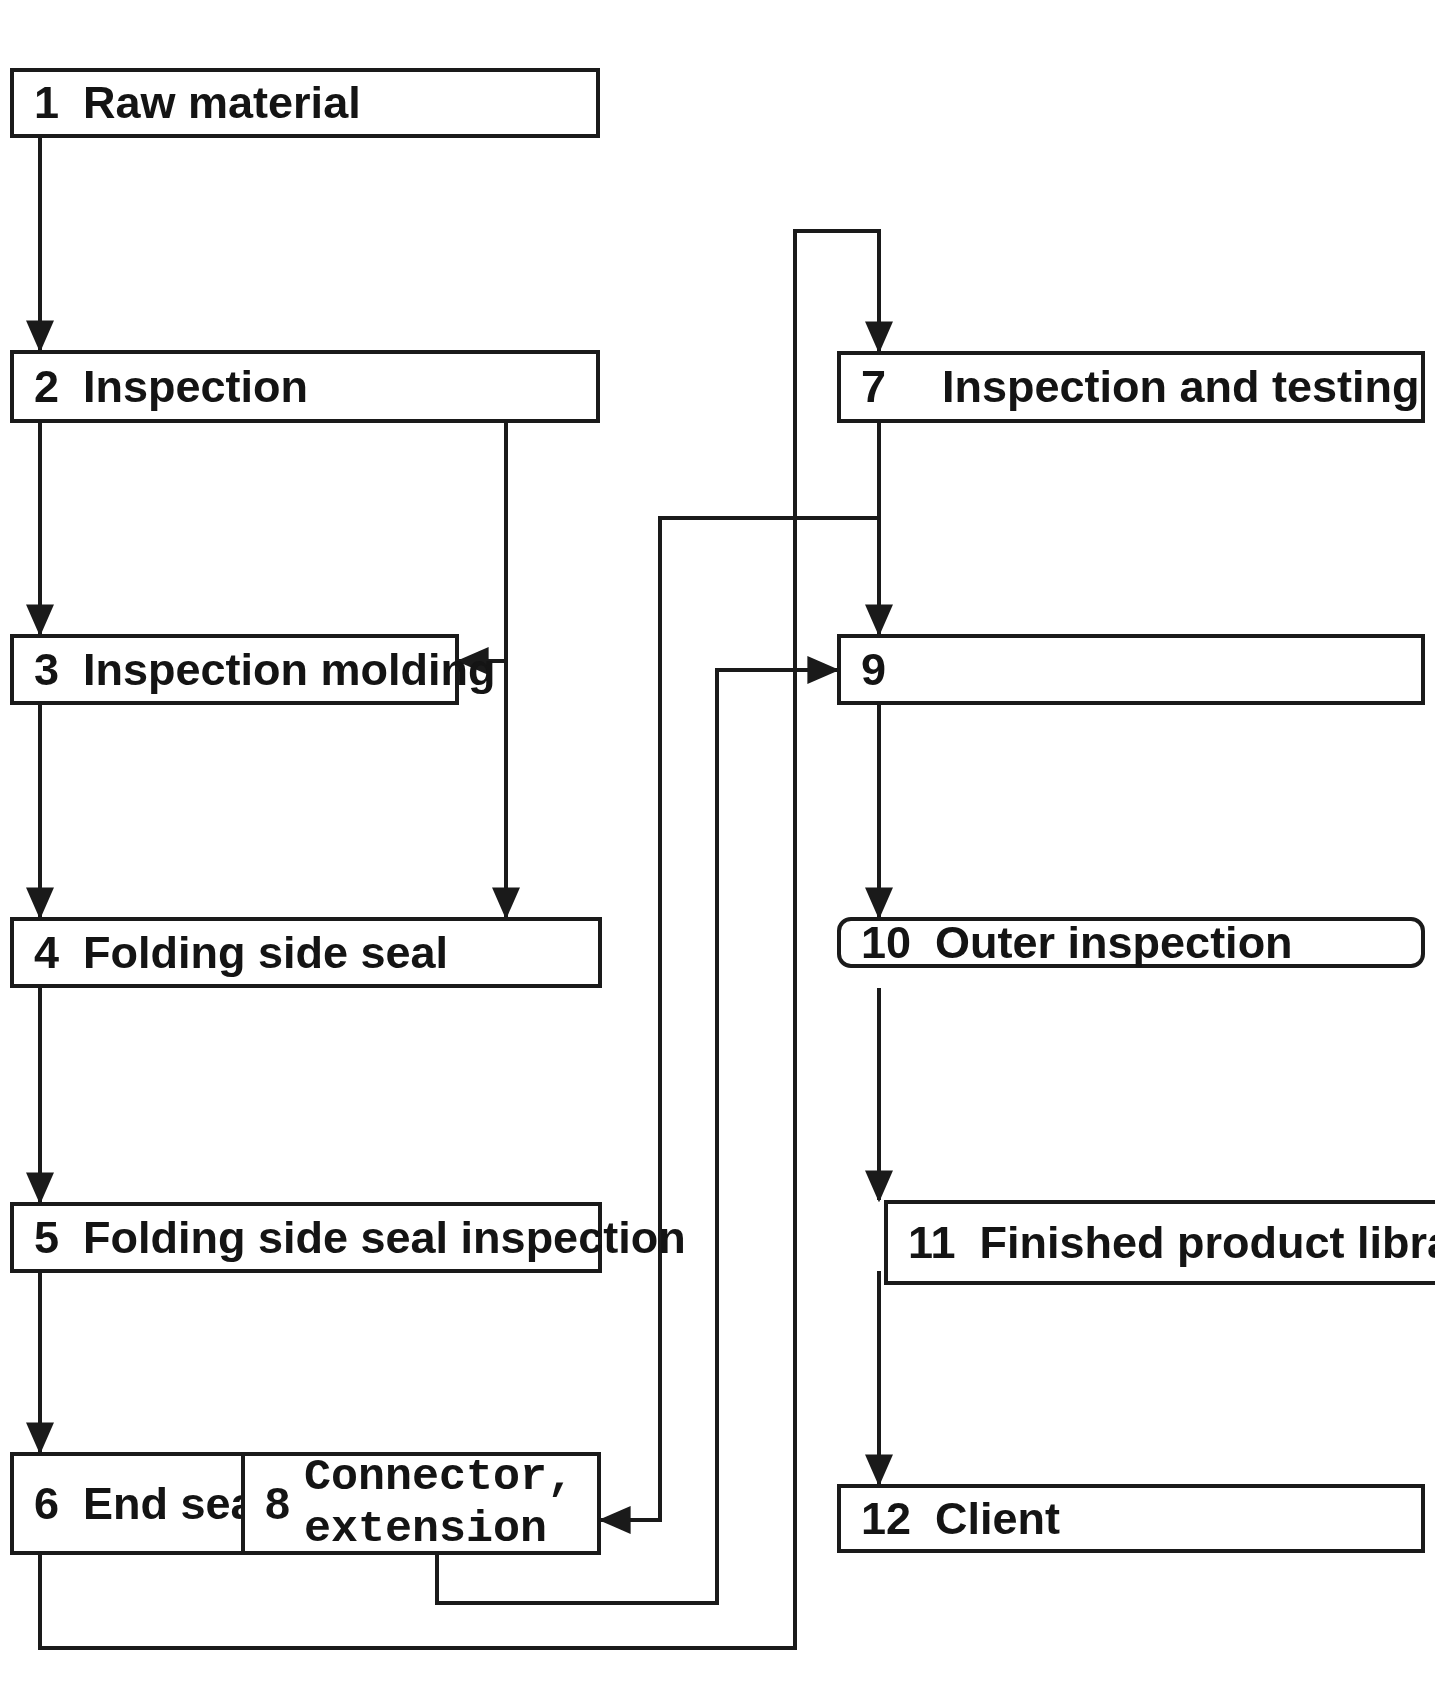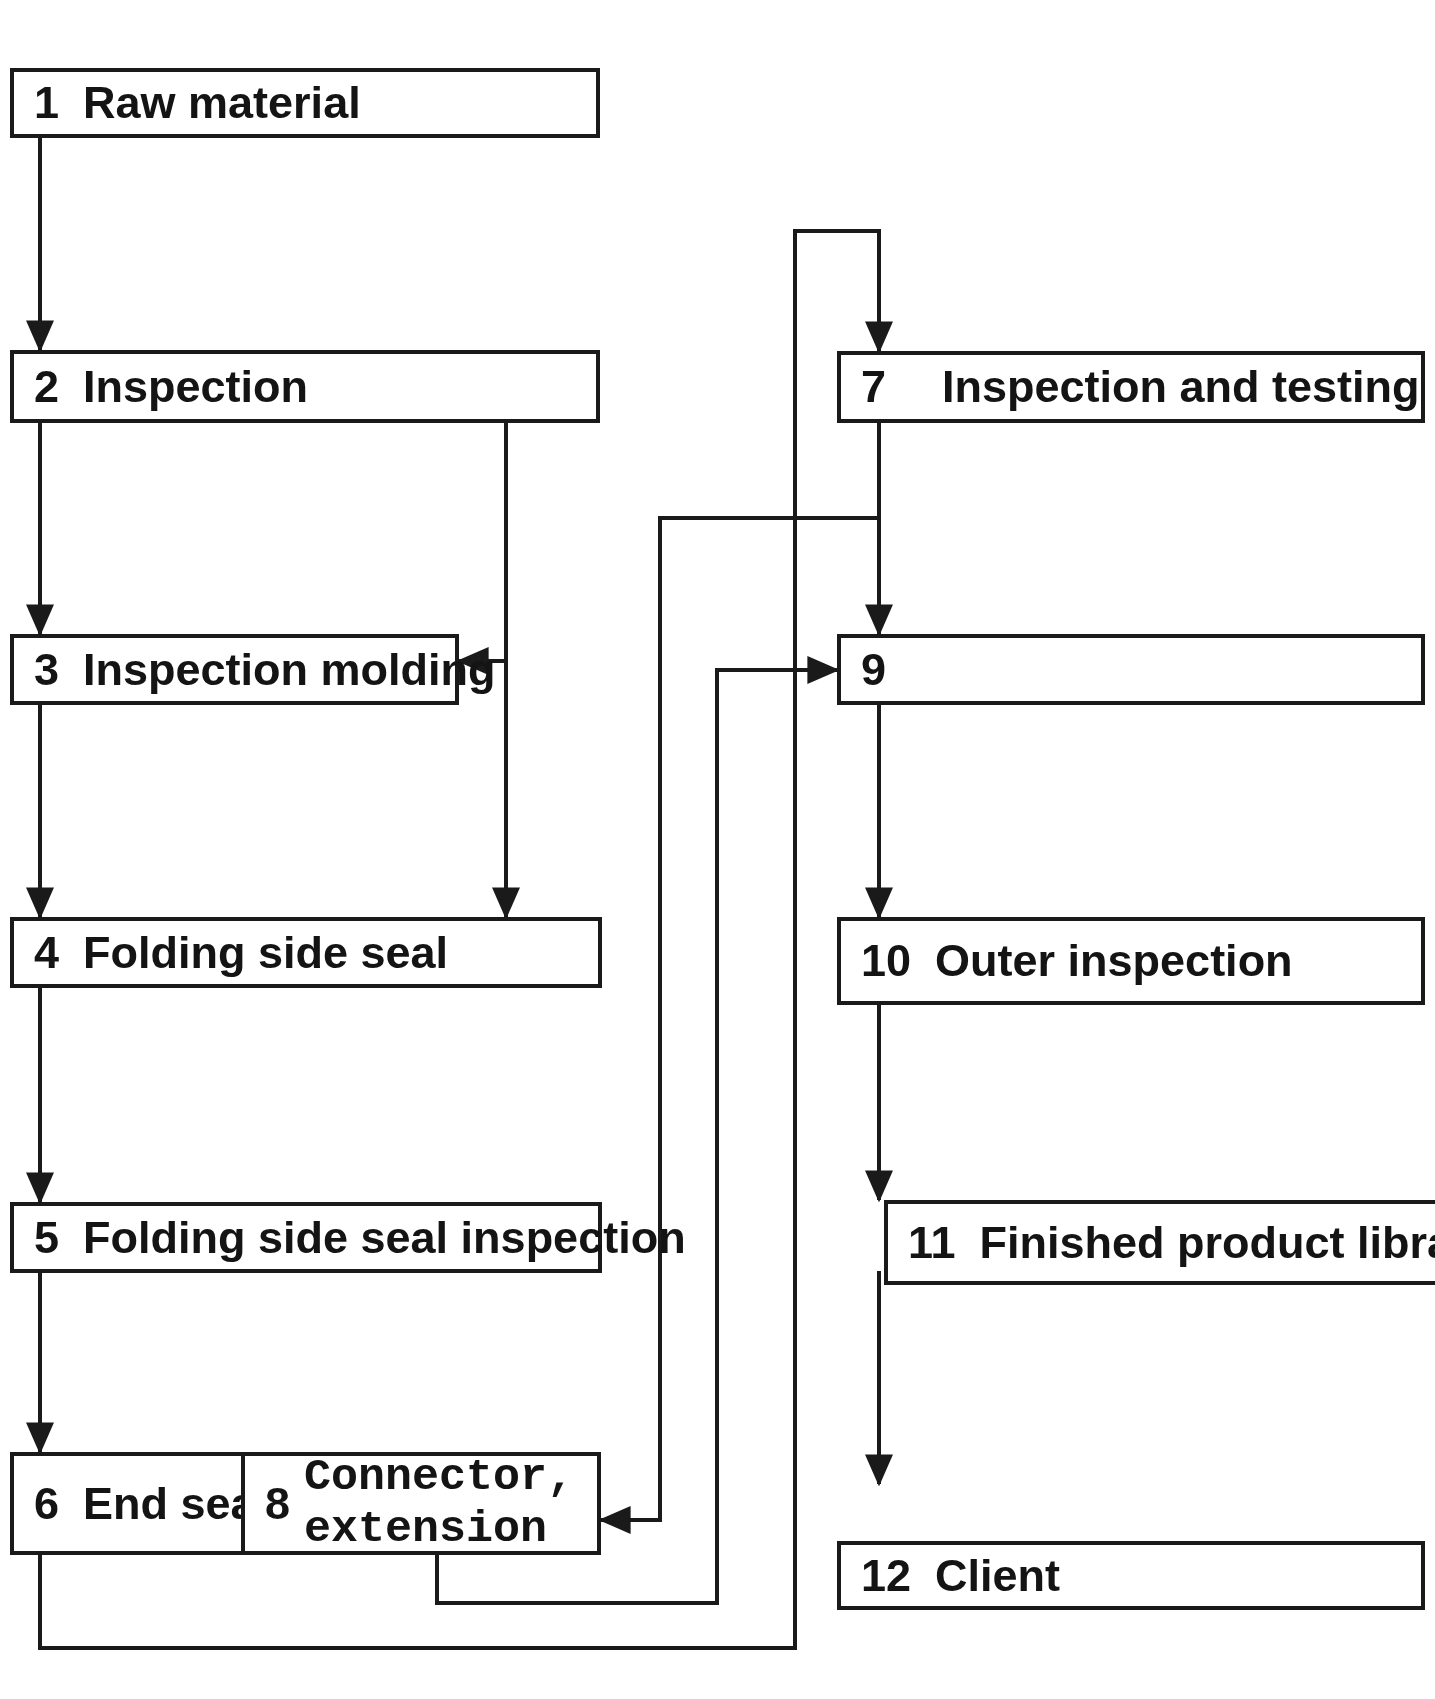--- a/index.html
+++ b/index.html
@@ -21,23 +21,23 @@
   .box .lbl-col span { white-space:nowrap; }
   #b1  { left:10px;  top:68px;   width:590px; height:70px;  }
   #b2  { left:10px;  top:350px;  width:590px; height:73px;  }
   #b3  { left:10px;  top:634px;  width:449px; height:71px;  }
   #b4  { left:10px;  top:917px;  width:592px; height:71px;  }
   #b5  { left:10px;  top:1202px; width:592px; height:71px;  }
   #b6  { left:10px;  top:1452px; width:235px; height:103px; }
   #b8  { left:241px; top:1452px; width:360px; height:103px; }
   #b7  { left:837px; top:351px;  width:588px; height:72px;  }
   #b9  { left:837px; top:634px;  width:588px; height:71px;  }
-  #b10 { left:837px; top:917px;  width:588px; height:88px;  }
+  #b10 { left:837px; top:917px;  width:588px; height:51px;border-radius:14px;  }
   #b11 { left:884px; top:1200px; width:588px; height:85px;  }
-  #b12 { left:837px; top:1541px; width:588px; height:69px;  }
+  #b12 { left:837px; top:1484px; width:588px; height:69px;  }
 </style>
 </head>
 <body>
 
 <div class="canvas">
 
   <svg class="wires" viewBox="0 0 1435 1699" aria-hidden="true">
     <defs>
       <marker id="arrow" markerWidth="8" markerHeight="7" refX="7.4" refY="3.5" orient="auto" markerUnits="strokeWidth">
         <path d="M0,0 L8,3.5 L0,7 Z" style="fill:#1a1a1a; stroke:none;"></path>

